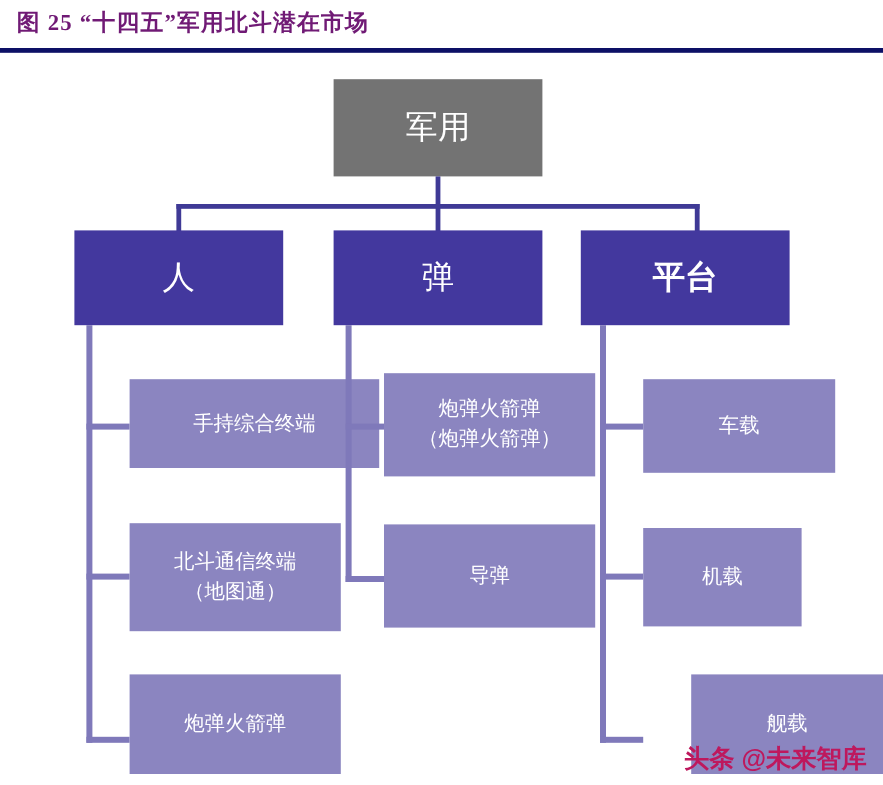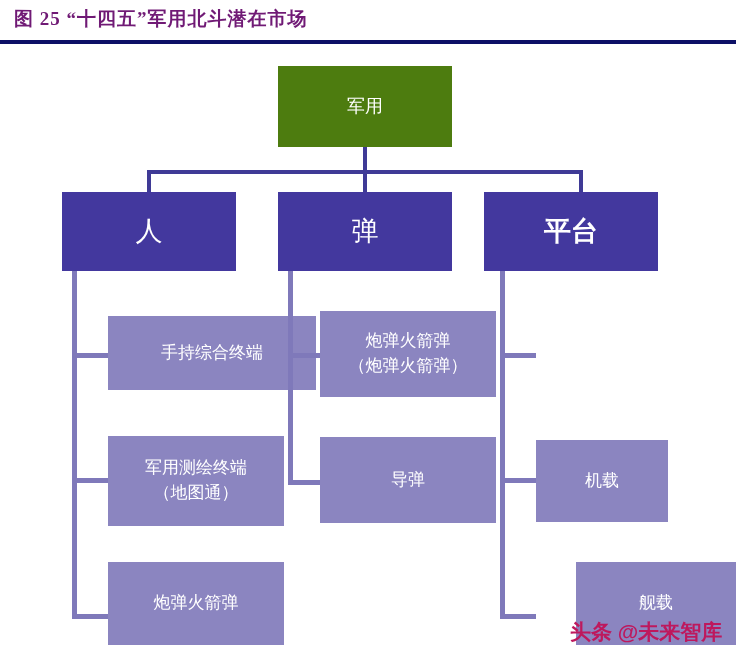--- a/index.html
+++ b/index.html
@@ -51,22 +51,22 @@
     display: flex;
     flex-direction: column;
     align-items: center;
     justify-content: center;
     color: #ffffff;
     text-align: center;
     line-height: 1.45;
     font-family: "Liberation Sans", "DejaVu Sans", sans-serif;
   }
   .node.root {
-    background: #4d7c0f;
-    font-size: 18px;
+    background: #737373;
+    font-size: 27px;
   }
   .node.level2 {
     background: #43389e;
     font-size: 27px;
   }
   .node.leaf {
     background: #8b85c0;
     font-size: 17px;
   }
   .node .line2 {
@@ -128,21 +128,21 @@
   <div class="conn light" style="left:72px; top:271px; width:5px; height:348px;"></div>
   <div class="conn light" style="left:72px; top:353px; width:36px; height:5px;"></div>
   <div class="conn light" style="left:72px; top:478px; width:36px; height:5px;"></div>
   <div class="conn light" style="left:72px; top:614px; width:36px; height:5px;"></div>
 
   <div class="node leaf" style="left:108px; top:316px; width:208px; height:74px;">
     <span>手持综合终端</span>
   </div>
 
   <div class="node leaf" style="left:108px; top:436px; width:176px; height:90px;">
-    <span>军用测绘终端</span>
+    <span>北斗通信终端</span>
     <span class="line2">（地图通）</span>
   </div>
 
   <div class="node leaf" style="left:108px; top:562px; width:176px; height:83px;">
     <span>炮弹火箭弹</span>
   </div>
 
   <div class="conn light" style="left:288px; top:271px; width:5px; height:214px;"></div>
   <div class="conn light" style="left:288px; top:353px; width:32px; height:5px;"></div>
   <div class="conn light" style="left:288px; top:480px; width:32px; height:5px;"></div>
@@ -154,20 +154,23 @@
 
   <div class="node leaf" style="left:320px; top:437px; width:176px; height:86px;text-align:right;">
     <span>导弹</span>
   </div>
 
   <div class="conn light" style="left:500px; top:271px; width:5px; height:348px;"></div>
   <div class="conn light" style="left:500px; top:353px; width:36px; height:5px;"></div>
   <div class="conn light" style="left:500px; top:478px; width:36px; height:5px;"></div>
   <div class="conn light" style="left:500px; top:614px; width:36px; height:5px;"></div>
 
+  <div class="node leaf" style="left:536px; top:316px; width:160px; height:78px;">
+    <span>车载</span>
+  </div>
 
   <div class="node leaf" style="left:536px; top:440px; width:132px; height:82px;">
     <span>机载</span>
   </div>
 
   <div class="node leaf" style="left:536px; top:562px; width:160px; height:83px;margin-left:40px;">
     <span>舰载</span>
   </div>
 
 </div>

